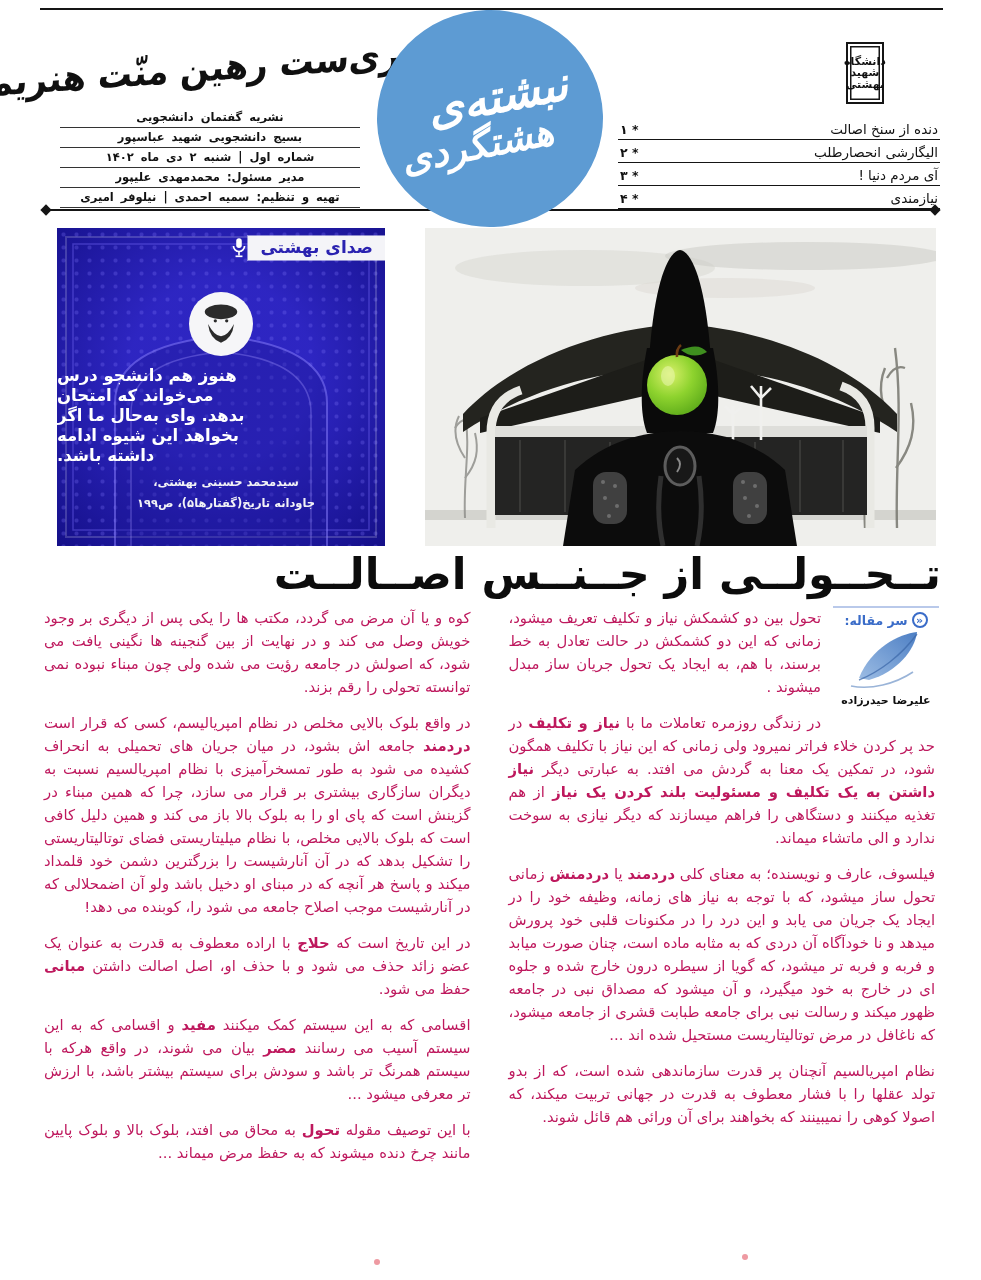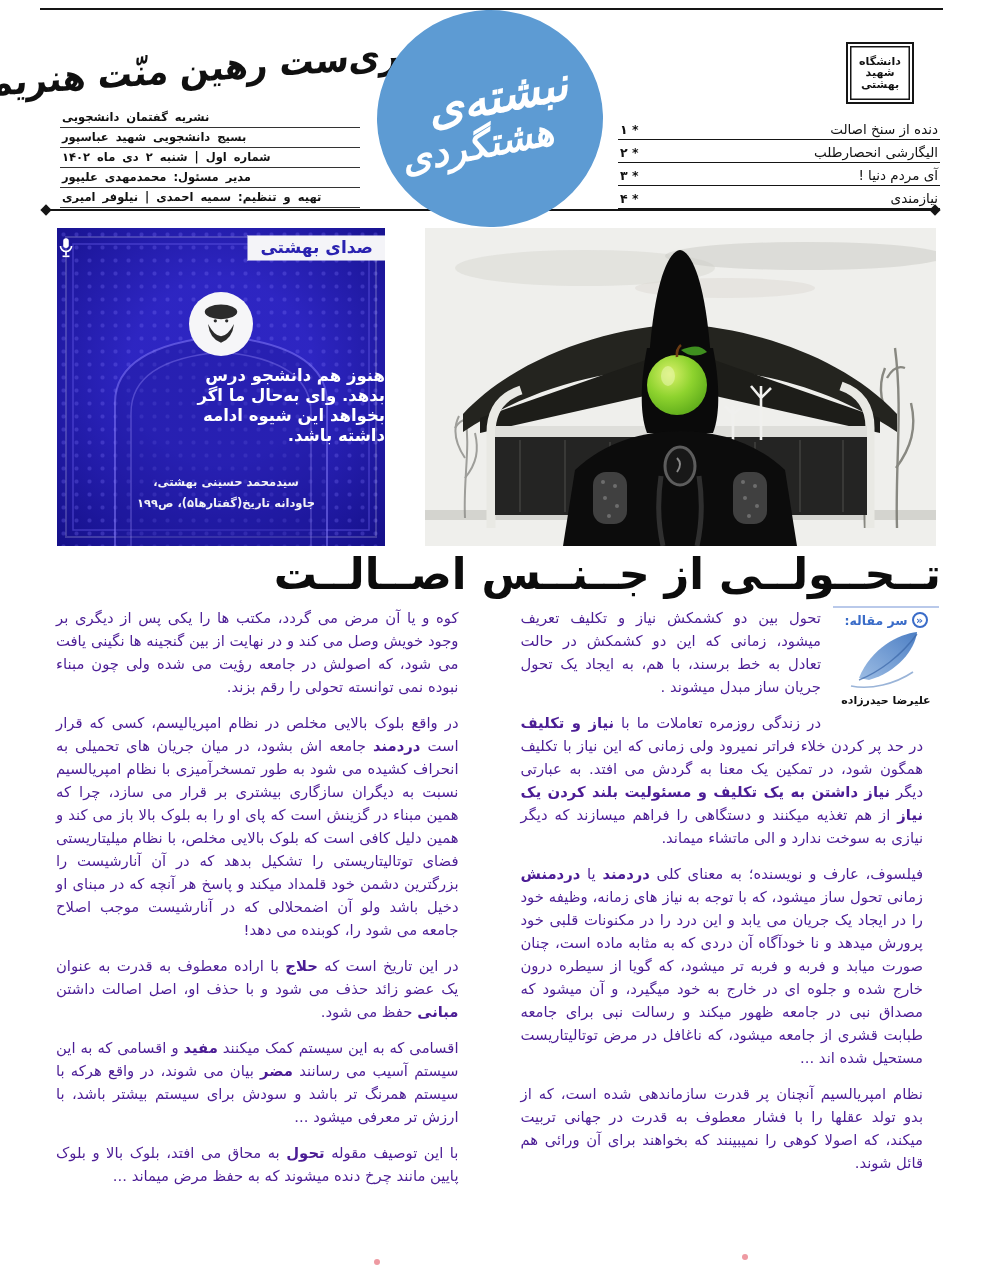--- a/index.html
+++ b/index.html
@@ -13,33 +13,33 @@
   .top-rule{position:absolute;left:40px;right:38px;top:8px;height:2px;background:#151515;z-index:1;}
   .masthead-callig{
     position:absolute;left:78px;top:30px;width:280px;height:74px;z-index:2;
     display:flex;align-items:center;justify-content:center;
     font-size:34px;font-weight:bold;color:#101010;
     transform:rotate(-4deg) skewX(-8deg) scaleY(1.08);
     white-space:nowrap;
   }
   .masthead-info{position:absolute;left:60px;top:108px;width:300px;z-index:2;}
   .info-line{
-    font-size:11.5px;font-weight:bold;color:#111;text-align:left;
+    font-size:11.5px;font-weight:bold;color:#111;text-align:center;
     border-bottom:1.2px solid #333;padding:2px 2px 3px;word-spacing:3px;
   }
   .logo-circle{
     position:absolute;left:377px;top:10px;width:226px;height:217px;border-radius:50%;
     background:#5d9bd3;z-index:3;display:flex;flex-direction:column;
     align-items:center;justify-content:center;color:#fff;
     transform:rotate(-2deg);
   }
   .logo-line1{font-size:46px;font-weight:bold;font-style:italic;transform:rotate(-9deg) translateX(8px);line-height:1;}
   .logo-line2{font-size:38px;font-weight:bold;font-style:italic;transform:rotate(-9deg) translate(-14px,2px);line-height:1.1;}
   .uni-stamp{
-    position:absolute;left:846px;top:42px;width:68px;height:62px;z-index:2;
+    position:absolute;left:846px;top:42px;width:38px;height:62px;z-index:2;
     border:2px solid #151515;
     box-shadow:inset 0 0 0 2px #fff,inset 0 0 0 3.5px #151515;
     display:flex;align-items:center;justify-content:center;text-align:center;
     font-size:11px;font-weight:bold;line-height:1.02;color:#101010;padding:2px;
   }
   .toc{position:absolute;left:618px;top:117px;width:322px;z-index:2;}
   .toc-row{
     display:flex;justify-content:space-between;align-items:flex-end;
     border-bottom:1.5px solid #151515;padding:3px 2px 2px;height:23px;
     font-size:13.5px;color:#111;
@@ -54,54 +54,54 @@
   .quote-card{
     position:absolute;left:57px;top:228px;width:328px;height:318px;z-index:2;
     background-color:#1c16a8;
     background-image:
       radial-gradient(circle, rgba(120,110,245,.30) 0 1.4px, transparent 2.6px),
       radial-gradient(circle at 50% 45%, rgba(60,50,215,.55) 0 38%, rgba(14,10,110,.55) 100%);
     background-size:13px 13px,100% 100%;
     overflow:hidden;
   }
   .card-frame{position:absolute;inset:0;}
-  .card-band-row{position:absolute;top:7px;left:0;right:0;display:flex;align-items:center;justify-content:space-between;}
+  .card-band-row{position:absolute;top:7px;left:0;right:0;display:flex;align-items:center;justify-content:flex-start;}
   .card-band{
     background:#f4f4f8;color:#2a22b0;font-weight:bold;font-size:17px;
     padding:0 12px 2px;line-height:22px;letter-spacing:0;
     box-shadow:0 0 0 1px rgba(255,255,255,.5);
   }
   .emblem{
     position:absolute;top:64px;left:50%;transform:translateX(-50%);
     width:64px;height:64px;border-radius:50%;background:#f6f6f8;
     display:flex;align-items:center;justify-content:center;
   }
   .quote-text{
-    position:absolute;top:138px;left:0;right:0;text-align:right;
+    position:absolute;top:138px;left:0;right:0;text-align:left;
     color:#fff;font-weight:bold;font-size:16.5px;line-height:20px;
   }
   .quote-attrib{
     position:absolute;left:0;right:0;text-align:center;color:#f2f2f6;
     font-size:11.5px;font-weight:bold;padding-left:10px;
   }
   .attrib1{top:247px;} .attrib2{top:268px;}
   
   .photo{position:absolute;left:425px;top:228px;width:511px;height:318px;z-index:2;background:#efefec;}
   
   .headline{
     position:absolute;left:170px;right:40px;top:549px;text-align:right;
     font-size:43px;font-weight:bold;color:#0c0c0c;white-space:nowrap;z-index:2;
   }
   
   .body-cols{
     position:absolute;left:40px;right:42px;top:606px;bottom:10px;
     display:flex;gap:30px;direction:rtl;z-index:2;
   }
   .col{flex:1;min-width:0;}
-  .para{font-size:14.8px;line-height:23px;text-align:justify;margin:0 16px 13px;color:#4c1d95;}
+  .para{font-size:14.8px;line-height:23px;text-align:justify;margin:0 4px 13px;color:#be185d;}
   .para b{font-weight:bold;}
   .editorial-badge{
     float:right;width:106px;height:124px;margin-left:12px;margin-bottom:4px;
     border-top:2px solid #b9c9ea;display:flex;flex-direction:column;align-items:center;
     padding-top:4px;
   }
   .ed-label-row{display:flex;align-items:center;gap:4px;color:#3a6cc8;font-size:12.5px;font-weight:bold;}
   .ed-icon{
     width:16px;height:16px;border:2px solid #3a6cc8;border-radius:50%;
     display:flex;align-items:center;justify-content:center;
@@ -176,20 +176,21 @@
         <ellipse cx="32" cy="17" rx="20" ry="9" fill="#2b2b2b"></ellipse>
         <path d="M12,19 Q32,4 52,19 Q46,10 32,9 Q18,10 12,19 Z" fill="#2b2b2b"></path>
         <circle cx="25" cy="28" r="2" fill="#2b2b2b"></circle>
         <circle cx="39" cy="28" r="2" fill="#2b2b2b"></circle>
         <path d="M16,32 Q32,62 48,32 Q46,50 32,55 Q18,50 16,32 Z" fill="#2b2b2b"></path>
         <path d="M26,38 Q32,42 38,38" fill="none" stroke="#f6f6f8" stroke-width="1.4"></path>
       </svg>
     </div>
     <div class="quote-text">
         <div>هنوز هم دانشجو درس</div>
+        <div>می‌خواند که امتحان</div>
         <div>بدهد. وای به‌حال ما اگر</div>
         <div>بخواهد این شیوه ادامه</div>
         <div>داشته باشد.</div>
       </div>
     <div class="quote-attrib attrib1">سیدمحمد حسینی بهشتی،</div>
     <div class="quote-attrib attrib2">جاودانه تاریخ(گفتارها۵)، ص۱۹۹</div>
   </div>
 
   <svg class="photo" viewBox="0 0 511 318" preserveAspectRatio="none">
     <rect width="511" height="318" fill="#efefec"></rect>

